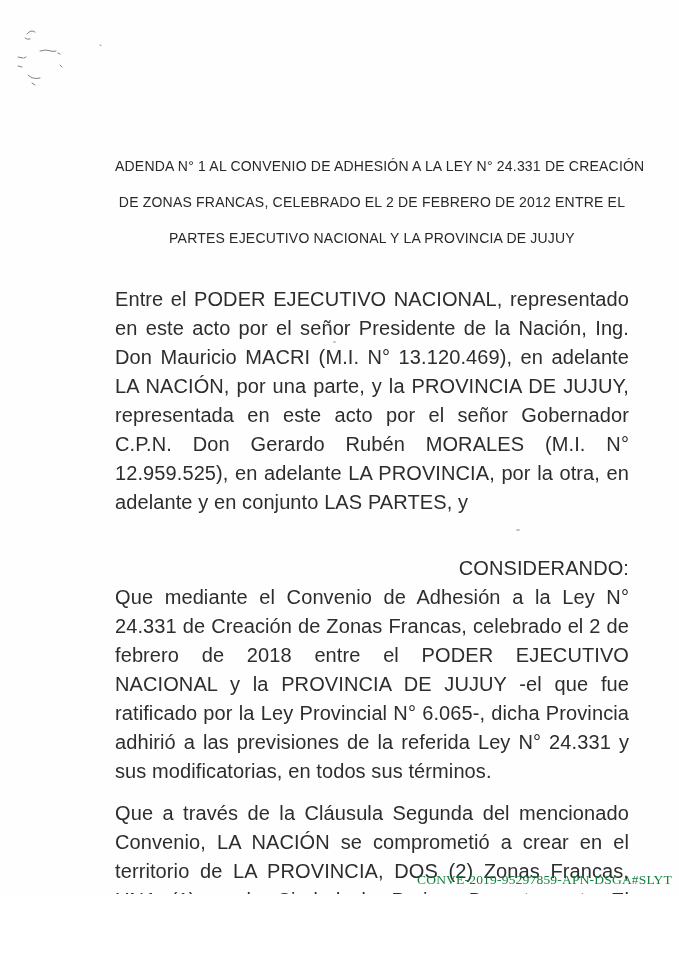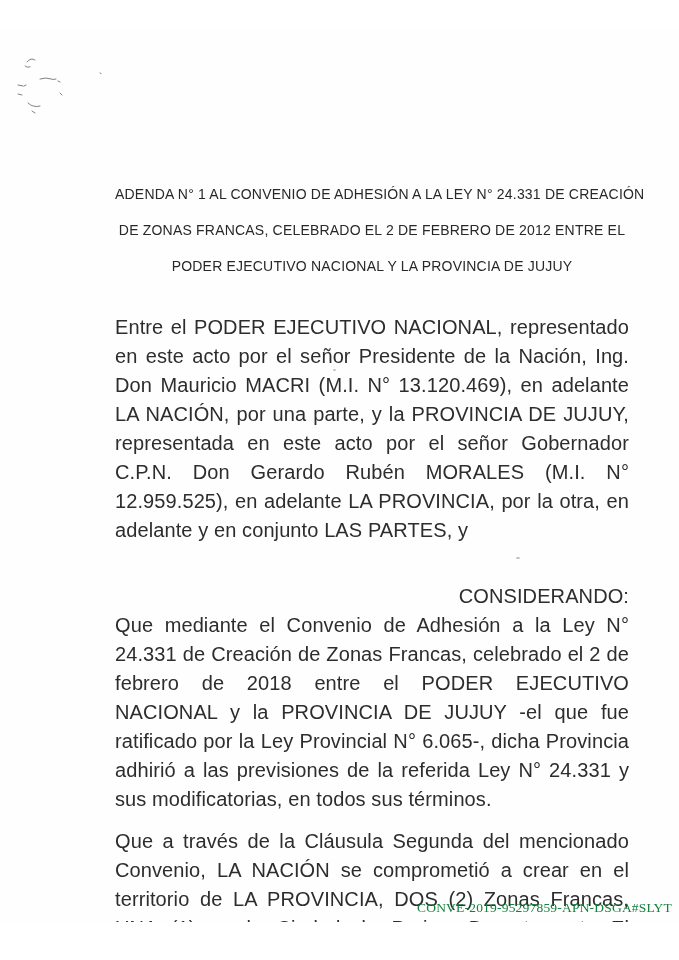--- a/index.html
+++ b/index.html
@@ -8,21 +8,20 @@
     background: #ffffff;
   }
   .page {
     position: relative;
     width: 679px;
     height: 894px;
     background: #fefefe;
     overflow: hidden;
     font-family: "Liberation Sans", sans-serif;
     color: #2d2d2d;
-    margin-top: 28px;
   }
   .content {
     position: absolute;
     left: 115px;
     width: 514px;
     top: 0;
   }
   .title {
     margin: 148px 0 0 0;
     font-size: 14px;
@@ -94,21 +93,21 @@
   </svg>
 
   <span class="speck" style="left:333px; top:341px; width:3px; height:2px;"></span>
   <span class="speck" style="left:516px; top:529px; width:4px; height:2px;"></span>
 
   <div class="content">
 
     <h1 class="title">
       <div class="title-line">ADENDA N° 1 AL CONVENIO DE ADHESIÓN A LA LEY N° 24.331 DE CREACIÓN</div>
       <div class="title-line">DE ZONAS FRANCAS, CELEBRADO EL 2 DE FEBRERO DE 2012 ENTRE EL</div>
-      <div class="title-line">PODER EJECUTIVO NACIONAL Y LA PROVINCIA DE JUJUY</div>
+      <div class="title-line">PARTES EJECUTIVO NACIONAL Y LA PROVINCIA DE JUJUY</div>
     </h1>
 
     <p class="para para-intro">Entre el PODER EJECUTIVO NACIONAL, representado en este acto por el señor Presidente de la Nación, Ing. Don Mauricio MACRI (M.I. N° 13.120.469), en adelante LA NACIÓN, por una parte, y la PROVINCIA DE JUJUY, representada en este acto por el señor Gobernador C.P.N. Don Gerardo Rubén MORALES (M.I. N° 12.959.525), en adelante LA PROVINCIA, por la otra, en adelante y en conjunto LAS PARTES, y</p>
 
     <p class="para para-heading">CONSIDERANDO:</p>
 
     <p class="para para-cons1">Que mediante el Convenio de Adhesión a la Ley N° 24.331 de Creación de Zonas Francas, celebrado el 2 de febrero de 2018 entre el PODER EJECUTIVO NACIONAL y la PROVINCIA DE JUJUY -el que fue ratificado por la Ley Provincial N° 6.065-, dicha Provincia adhirió a las previsiones de la referida Ley N° 24.331 y sus modificatorias, en todos sus términos.</p>
 
     <p class="para para-cons2">Que a través de la Cláusula Segunda del mencionado Convenio, LA NACIÓN se comprometió a crear en el territorio de LA PROVINCIA, DOS (2) Zonas Francas, UNA (1) en la Ciudad de Perico, Departamento El Carmen, y otra en la localidad que oportunamente se definiera dentro de la Puna Jujeña, de conformidad con los términos del artículo 9° de la Ley N° 24.331 y sus modificatorias, por cuanto se dan en LA PROVINCIA los supuestos contemplados en el artículo 2° de la mencionada</p>
 

